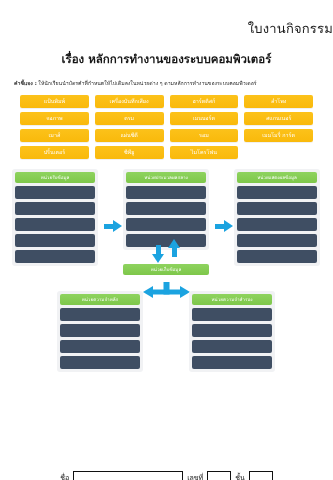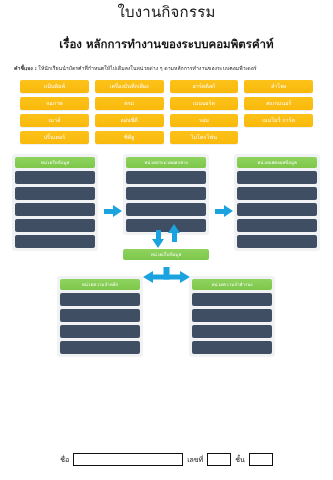--- a/index.html
+++ b/index.html
@@ -12,23 +12,24 @@
   }
   .page {
     position: relative;
     width: 333px;
     height: 480px;
     background: #ffffff;
   }
 
   
   .title-main {
-    text-align: center;
-    font-size: 15px;
+    text-align: right;
+    font-size: 13px;
     color: #1b1b1b;
+    margin-top: 18px;
     letter-spacing: .2px;
   }
   .title-sub {
     text-align: center;
     font-size: 11.5px;
     color: #161616;
     margin-top: 11px;
     font-weight: 600;
   }
   .instructions {
@@ -190,21 +191,21 @@
   #name-input  { width: 110px; }
   #no-input    { width: 24px; }
   #class-input { width: 24px; }
 </style>
 </head>
 <body>
 
 <div class="page">
 
   <div class="title-main">ใบงานกิจกรรม</div>
-  <div class="title-sub">เรื่อง  หลักการทำงานของระบบคอมพิตรคำท์</div>
+  <div class="title-sub">เรื่อง  หลักการทำงานของระบบคอมพิวเตอร์</div>
 
   <div class="instructions">
     <b>คำชี้แจง :</b><span> ให้นักเรียนนำบัตรคำที่กำหนดให้ไปเติมลงในหน่วยต่าง ๆ ตามหลักการทำงานของระบบคอมพิวเตอร์</span>
   </div>
 
   <div class="wordbank">
     <div class="chip">แป้นพิมพ์</div>
     <div class="chip">เครื่องบันทึกเสียง</div>
     <div class="chip">ฮาร์ดดิสก์</div>
     <div class="chip">ลำโพง</div>

